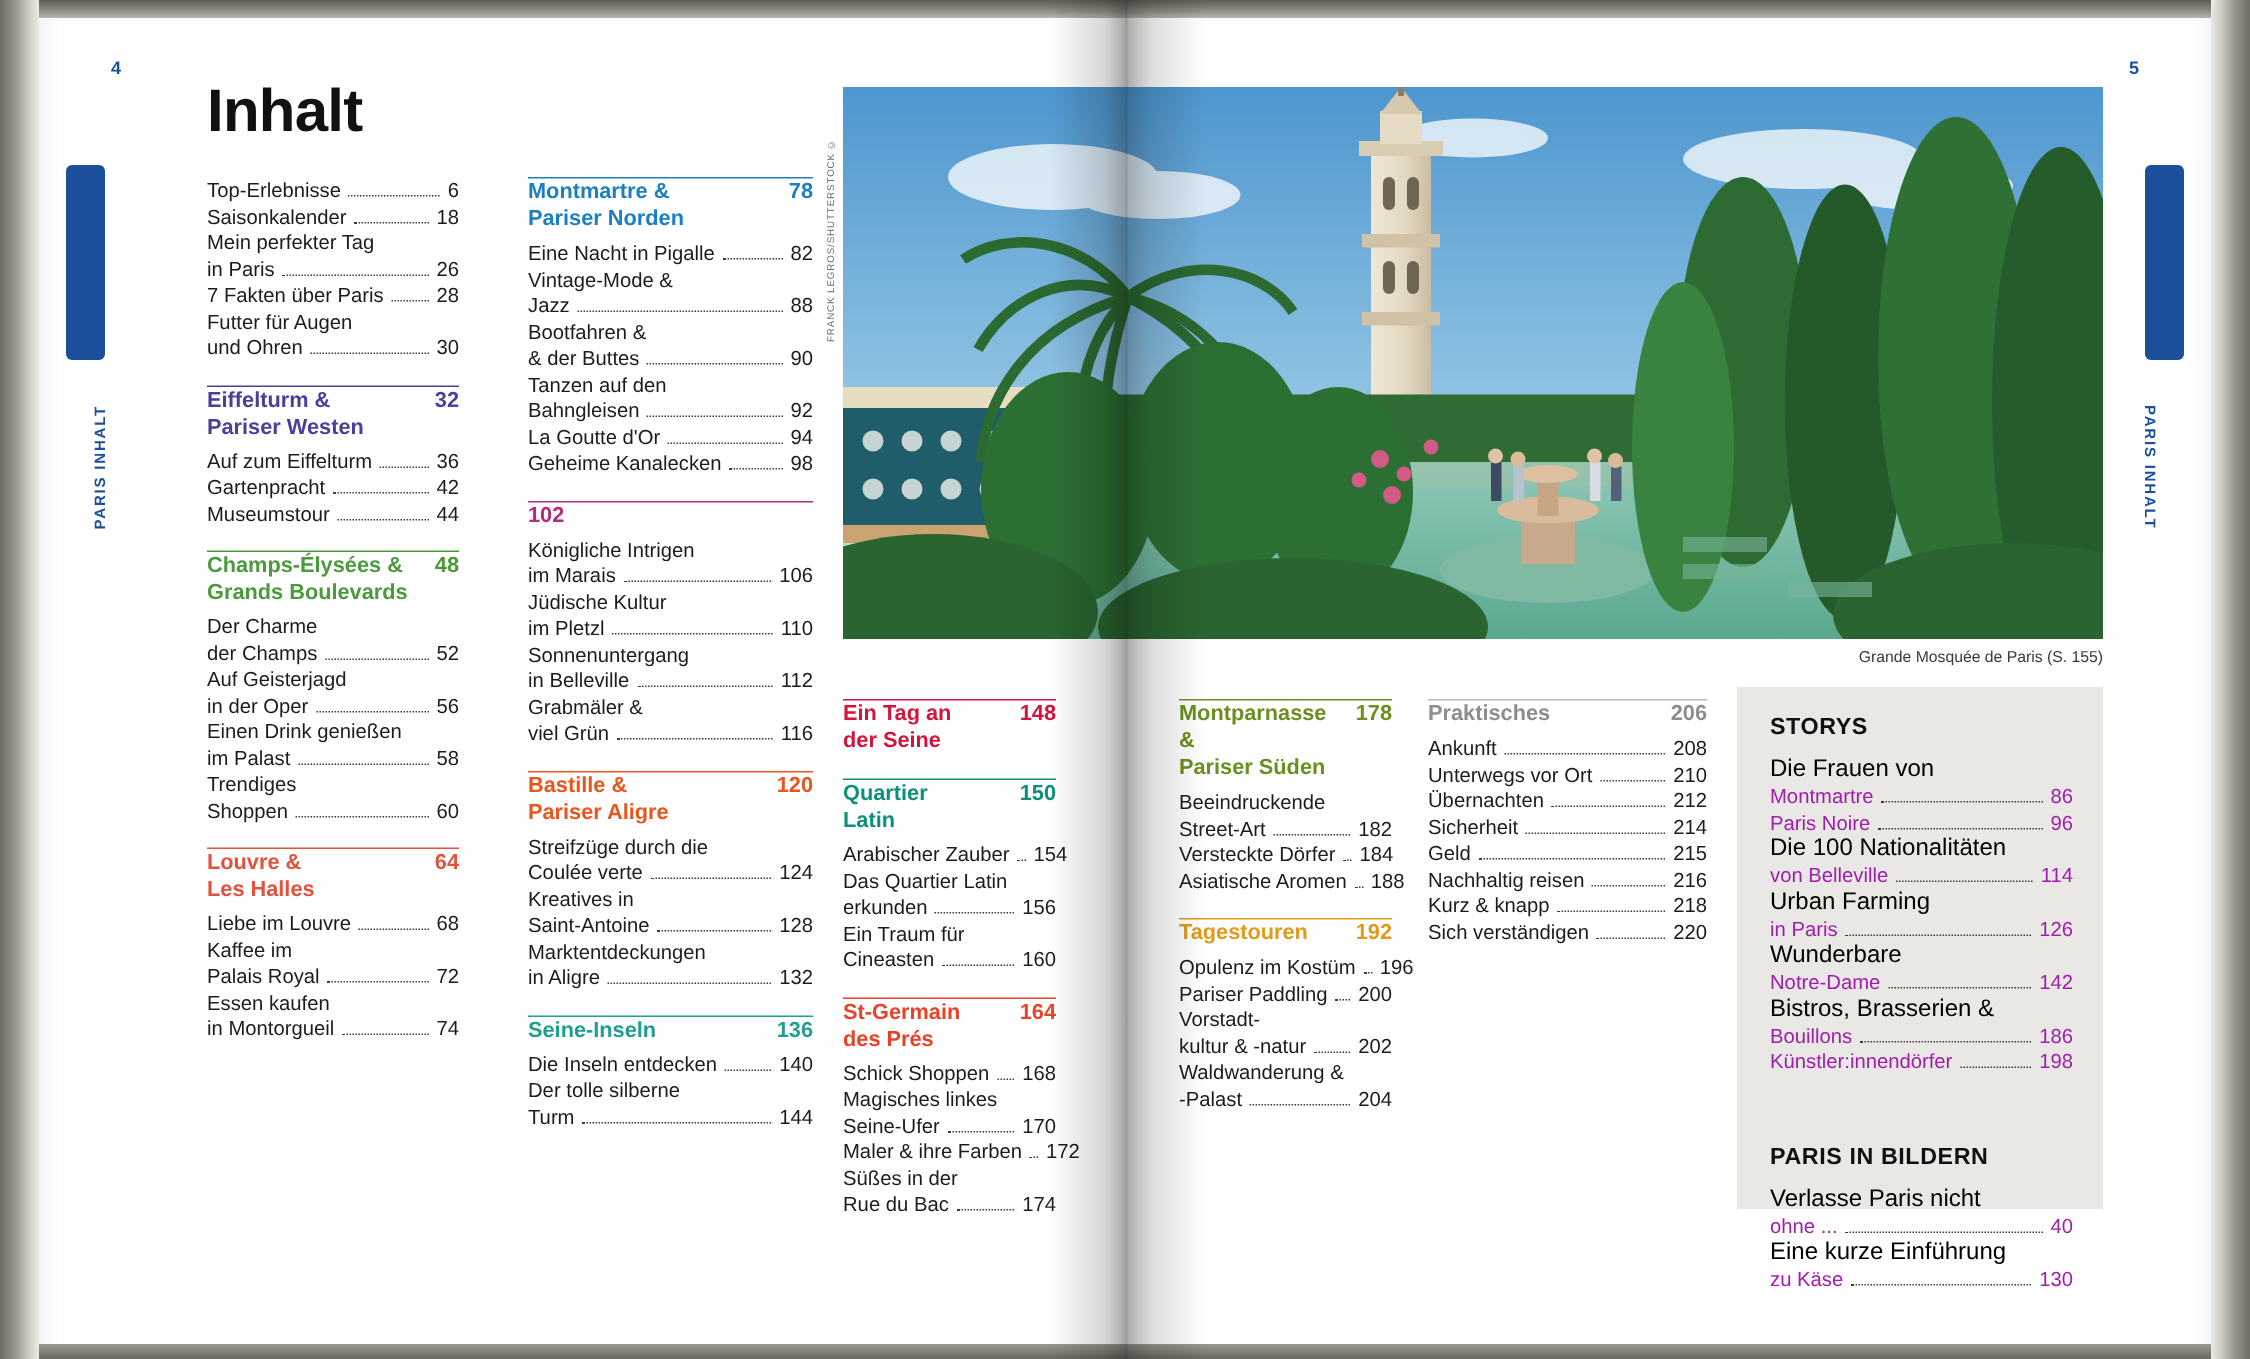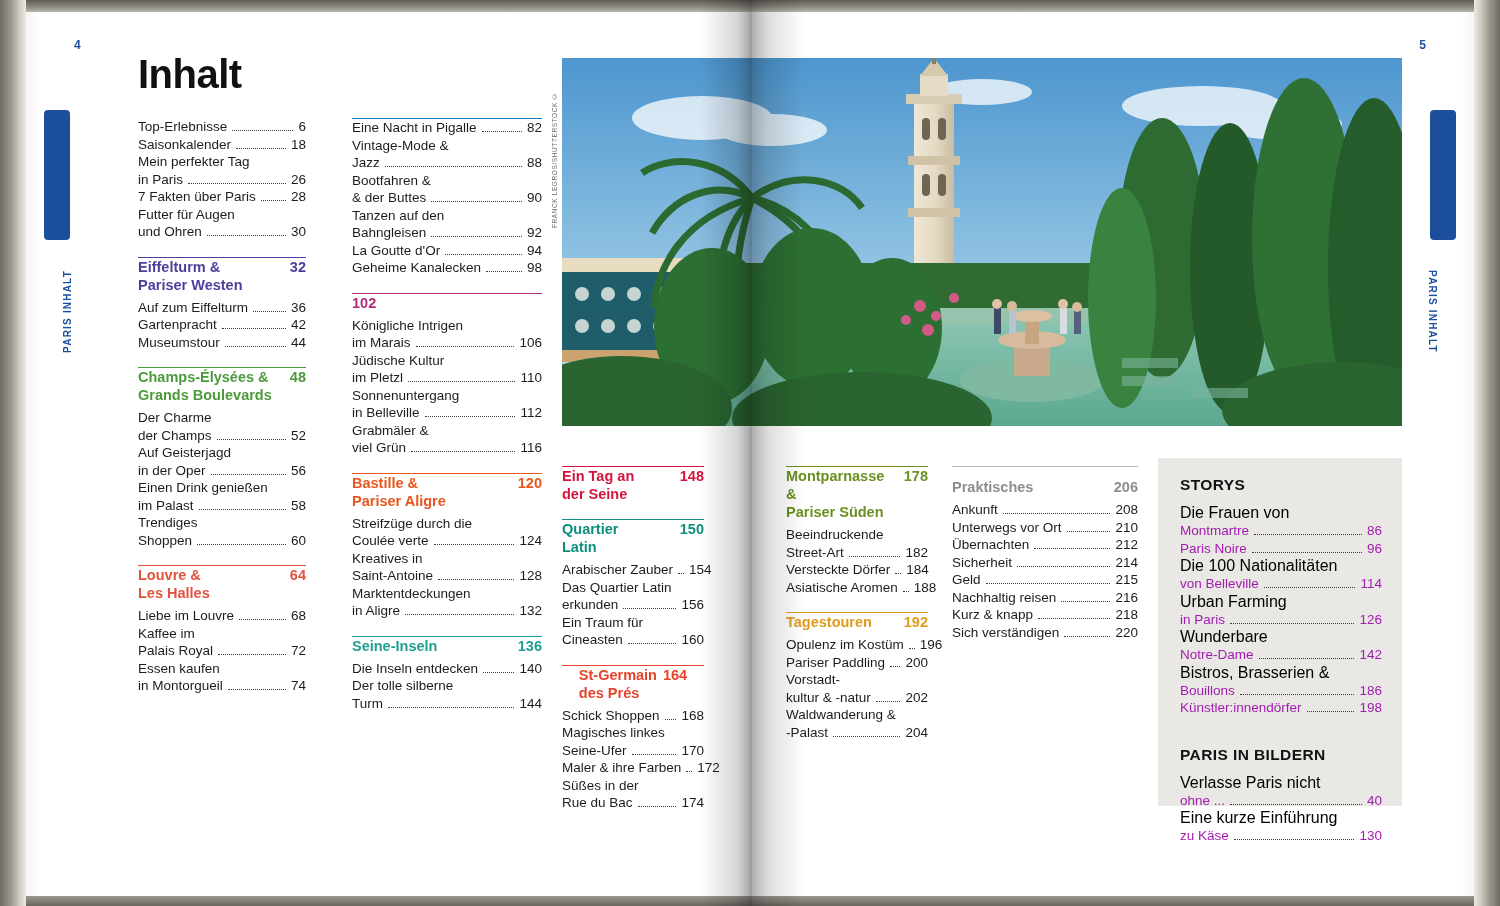--- a/index.html
+++ b/index.html
@@ -81,24 +81,24 @@
   
   .c-blue .ghead{color:#1b7fc4;}
   .c-violet .ghead{color:#4b3f9b;}
   .c-green .ghead{color:#4b9a3c;}
   .c-red .ghead{color:#e2523d;}
   .c-magenta .ghead{color:#b52a7a;}
   .c-orange .ghead{color:#e8561c;}
   .c-teal .ghead{color:#1f9e92;}
   .c-crimson .ghead{color:#d4143c;}
   .c-darkteal .ghead{color:#0e8f7c;gap:32px;}
-  .c-tomato .ghead{color:#e8432a;justify-content:center;}
+  .c-tomato .ghead{color:#e8432a;}
   .c-olive .ghead{color:#6b8f20;}
   .c-gold .ghead{color:#e09b1a;}
-  .c-grey .ghead{color:#8d8d8d;margin-top:11px;}
+  .c-grey .ghead{color:#8d8d8d;}
 
   .rule-blue{border-top:1.6px solid #1b7fc4;}
   .rule-violet{border-top:1.6px solid #4b3f9b;}
   .rule-green{border-top:1.6px solid #4b9a3c;}
   .rule-red{border-top:1.6px solid #e2523d;}
   .rule-magenta{border-top:1.6px solid #b52a7a;}
   .rule-orange{border-top:1.6px solid #e8561c;}
   .rule-teal{border-top:1.6px solid #1f9e92;}
   .rule-crimson{border-top:1.6px solid #d4143c;}
   .rule-darkteal{border-top:1.6px solid #0e8f7c;}
@@ -126,21 +126,21 @@
 
   
   .storys{
     position:absolute;left:1158px;top:458px;width:244px;height:348px;
     background:#e9e8e4;
   }
   .storys .inner{padding:18px 20px 0 22px;}
   .storys h2{
     margin:0 0 10px 0;font-size:15.5px;font-weight:700;color:#111;letter-spacing:0.4px;
   }
-  .storys h2.second{margin-top:29px;}
+  .storys h2.second{margin-top:46px;}
   .storys .e-row{font-size:13.5px;line-height:17.5px;color:#a21caf;}
 </style>
 </head>
 <body>
 
 <div class="book">
 
   <div class="top-edge"></div>
   <div class="bottom-edge"></div>
   <div class="edge-left"></div>
@@ -266,20 +266,27 @@
         <div class="e-plain"><span>Essen kaufen</span></div>
         <div class="e-row">
           <span class="lbl">in Montorgueil</span>
           <span class="dot"></span>
           <span class="num">74</span>
         </div>
       </div>
     </div>
   <div class="col col-b">
       <div class="grp c-blue rule-blue">
+        <div class="ghead">
+          <div class="gt">
+            <div>Montmartre &amp;</div>
+            <div>Pariser Norden</div>
+          </div>
+          <div class="gp">78</div>
+        </div>
         <div class="e-row">
           <span class="lbl">Eine Nacht in Pigalle</span>
           <span class="dot"></span>
           <span class="num">82</span>
         </div>
         <div class="e-plain"><span>Vintage-Mode &amp;</span></div>
         <div class="e-row">
           <span class="lbl">Jazz</span>
           <span class="dot"></span>
           <span class="num">88</span>
@@ -682,20 +689,21 @@
 
       <g fill="#7ab59c" opacity="0.6">
         <rect x="560" y="300" width="56" height="10"></rect>
         <rect x="560" y="318" width="56" height="10"></rect>
         <rect x="630" y="330" width="56" height="10"></rect>
       </g>
     </svg>
   </div>
 
   <div class="credit">FRANCK LEGROS/SHUTTERSTOCK ©</div>
+  <div class="caption">Grande Mosquée de Paris (S. 155)</div>
 
   <div class="storys">
     <div class="inner">
       <h2>STORYS</h2>
       <div id="storys-list">
           <div class="e-plain"><span>Die Frauen von</span></div>
           <div class="e-row">
             <span class="lbl">Montmartre</span>
             <span class="dot"></span>
             <span class="num">86</span>

